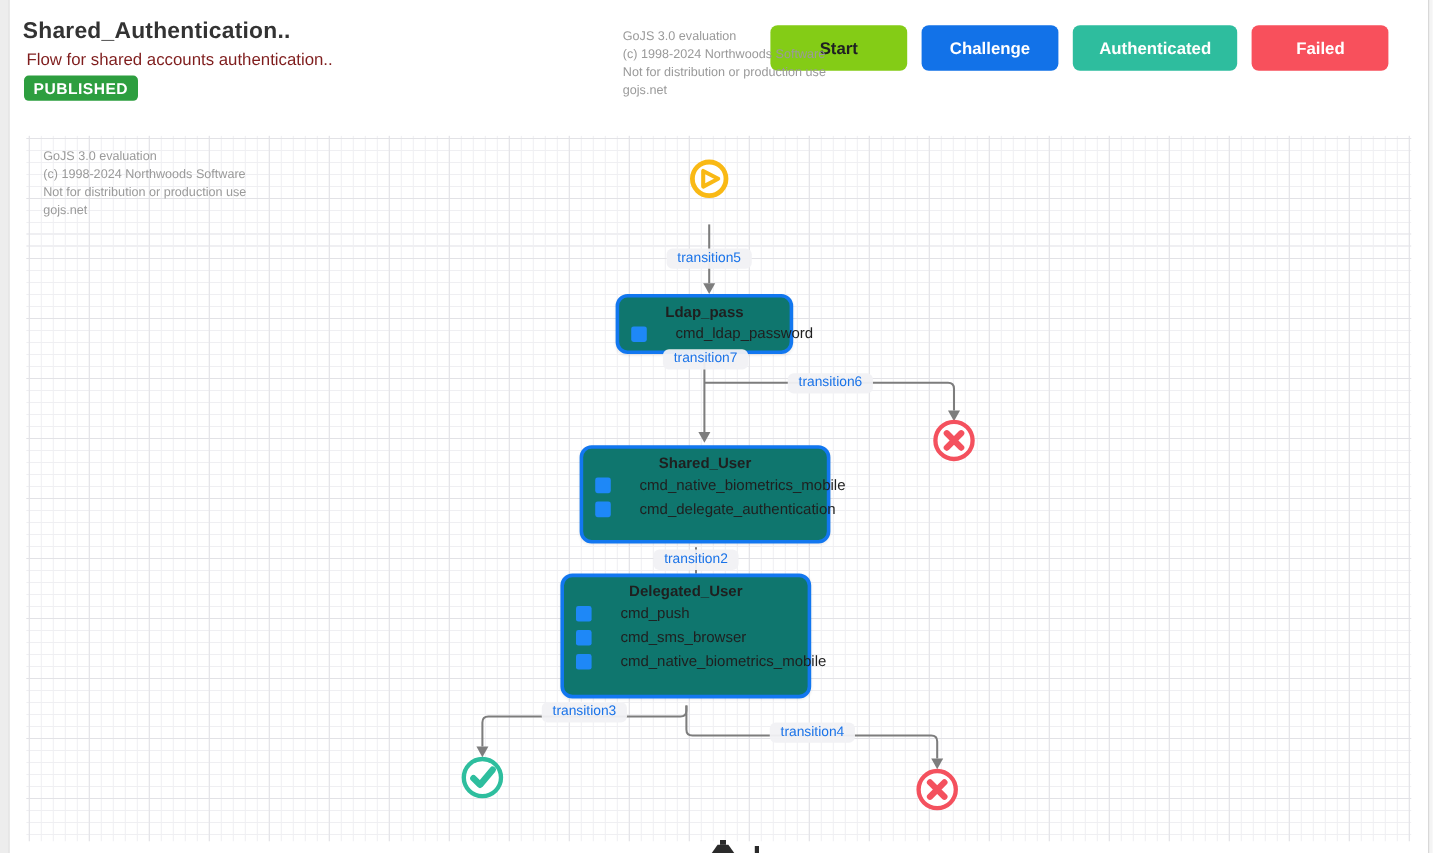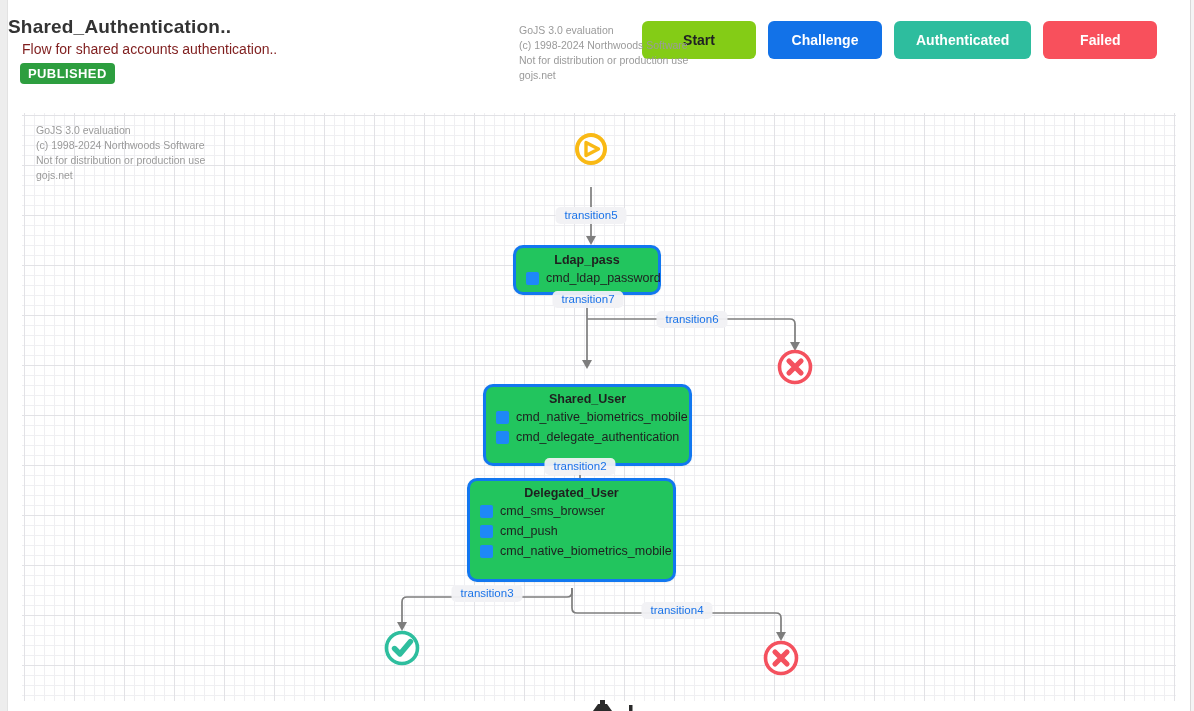--- a/index.html
+++ b/index.html
@@ -6,21 +6,21 @@
   html,body { width:1194px; height:711px; overflow:hidden; background:#ffffff;
     font-family:"Liberation Sans", sans-serif; position:relative; }
 
   .page-edge-left { position:absolute; left:0; top:0; width:8px; height:711px;
     background:#ededed; border-right:1px solid #e2e2e2; z-index:50; }
   .page-edge-right { position:absolute; left:1190px; top:0; width:4px; height:711px;
     background:#f4f4f4; border-left:1px solid #d8d8d8; z-index:50; }
 
   
   .header { position:absolute; left:8px; top:0; width:1182px; height:113px; background:#fff; z-index:10; }
-  .doc-title { position:absolute; left:0; top:16px; font-size:19px; font-weight:bold; color:#333; letter-spacing:0.2px; }
+  .doc-title { position:absolute; left:11px; top:16px; font-size:19px; font-weight:bold; color:#333; letter-spacing:0.2px; }
   .doc-subtitle { position:absolute; left:14px; top:41px; font-size:14px; color:#7f1d1d; }
   .status-badge { position:absolute; left:12px; top:63px; background:#2d9e3f; color:#fff;
     font-size:13px; font-weight:bold; padding:3px 8px; border-radius:4px; letter-spacing:0.4px; }
 
   .wm { color:#9a9a9a; font-size:10.5px; line-height:15px; pointer-events:none; }
   .wm-header { position:absolute; left:519px; top:23px; z-index:30; white-space:nowrap; }
 
   .btn-row { position:absolute; left:586px; top:21px; z-index:20; display:flex; gap:12px; }
   .btn { height:38px; border:none; border-radius:6px; font-family:"Liberation Sans", sans-serif;
     font-size:14px; font-weight:bold; color:#fff; padding:0 22px; min-width:114px; cursor:pointer; }
@@ -36,24 +36,24 @@
       linear-gradient(90deg, #e2e2e6 1px, transparent 1px),
       linear-gradient(#efeff2 1px, transparent 1px),
       linear-gradient(90deg, #efeff2 1px, transparent 1px);
     background-size:50px 50px, 50px 50px, 10px 10px, 10px 10px;
     background-position:2px 2px; }
   .wm-canvas { position:absolute; left:36px; top:123px; z-index:2; white-space:nowrap; }
 
   svg.edges { position:absolute; left:0; top:0; width:1194px; height:711px; z-index:3; pointer-events:none; }
 
   
-  .node { position:absolute; background:#22c55e; border:3px solid #1277f0; border-radius:10px;
+  .node { position:absolute; background:#0f766e; border:3px solid #1277f0; border-radius:10px;
     z-index:4; box-shadow:0 1px 2px rgba(0,0,0,0.06); cursor:move; }
   .node-title { text-align:center; font-size:12.5px; font-weight:bold; color:#1f1f1f; padding-top:4px; line-height:16px; }
-  .node-item { display:flex; align-items:center; gap:7px; padding:0 8px 0 10px; height:20px; font-size:12.5px; color:#1f1f1f; }
+  .node-item { display:flex; align-items:center; gap:24px; padding:0 8px 0 10px; height:20px; font-size:12.5px; color:#1f1f1f; }
   .sq { width:13px; height:13px; background:#1e88f7; border-radius:2px; flex:none; }
 
   .edge-label { position:absolute; z-index:5; transform:translateX(-50%);
     background:rgba(241,241,244,0.95); color:#1a73e8; font-size:11.5px;
     padding:2px 9px 3px; border-radius:5px; white-space:nowrap; cursor:default; }
 
   .icon-node { cursor:pointer; }
 </style>
 </head>
 <body>
@@ -135,41 +135,41 @@
 </svg>
 
 <div class="node" style="left:513px; top:245px; width:148px; height:50px;">
   <div class="node-title">Ldap_pass</div>
   <div class="node-item">
     <span class="sq"></span>
     <span>cmd_ldap_password</span>
   </div>
 </div>
 
-<div class="node" style="left:483px; top:371px; width:209px; height:82px;margin-top:13px;">
+<div class="node" style="left:483px; top:371px; width:209px; height:82px;">
   <div class="node-title">Shared_User</div>
   <div class="node-item">
     <span class="sq"></span>
     <span>cmd_native_biometrics_mobile</span>
   </div>
   <div class="node-item">
     <span class="sq"></span>
     <span>cmd_delegate_authentication</span>
   </div>
 </div>
 
 <div class="node" style="left:467px; top:478px; width:209px; height:104px;">
   <div class="node-title">Delegated_User</div>
   <div class="node-item">
     <span class="sq"></span>
-    <span>cmd_sms_browser</span>
+    <span>cmd_push</span>
   </div>
   <div class="node-item">
     <span class="sq"></span>
-    <span>cmd_push</span>
+    <span>cmd_sms_browser</span>
   </div>
   <div class="node-item">
     <span class="sq"></span>
     <span>cmd_native_biometrics_mobile</span>
   </div>
 </div>
 
 <div class="edge-label" style="left:591px; top:163px;margin-top:44px;">transition5</div>
 <div class="edge-label" style="left:588px; top:291px;">transition7</div>
 <div class="edge-label" style="left:692px; top:311px;">transition6</div>

